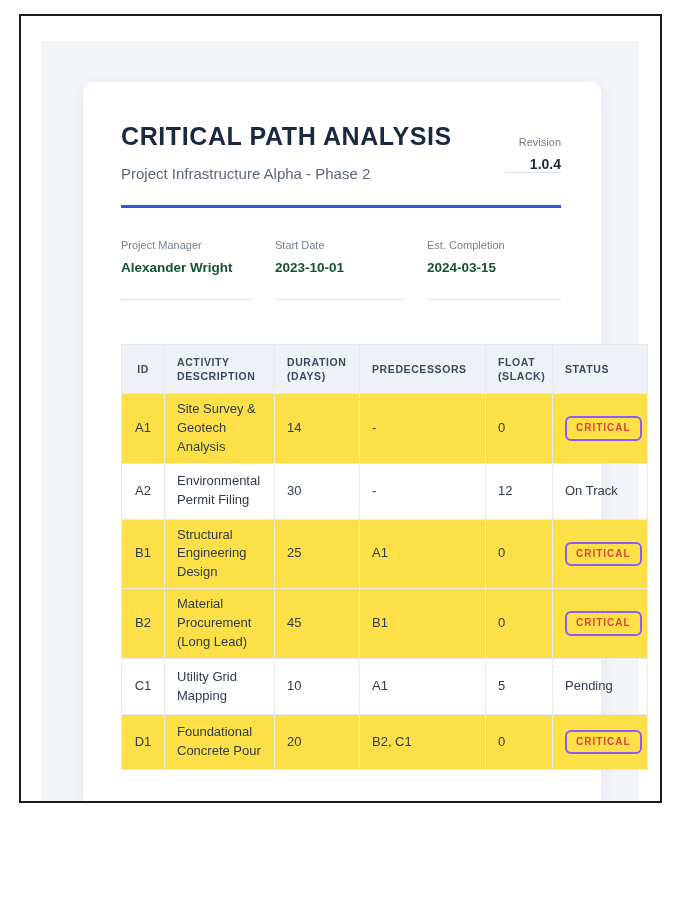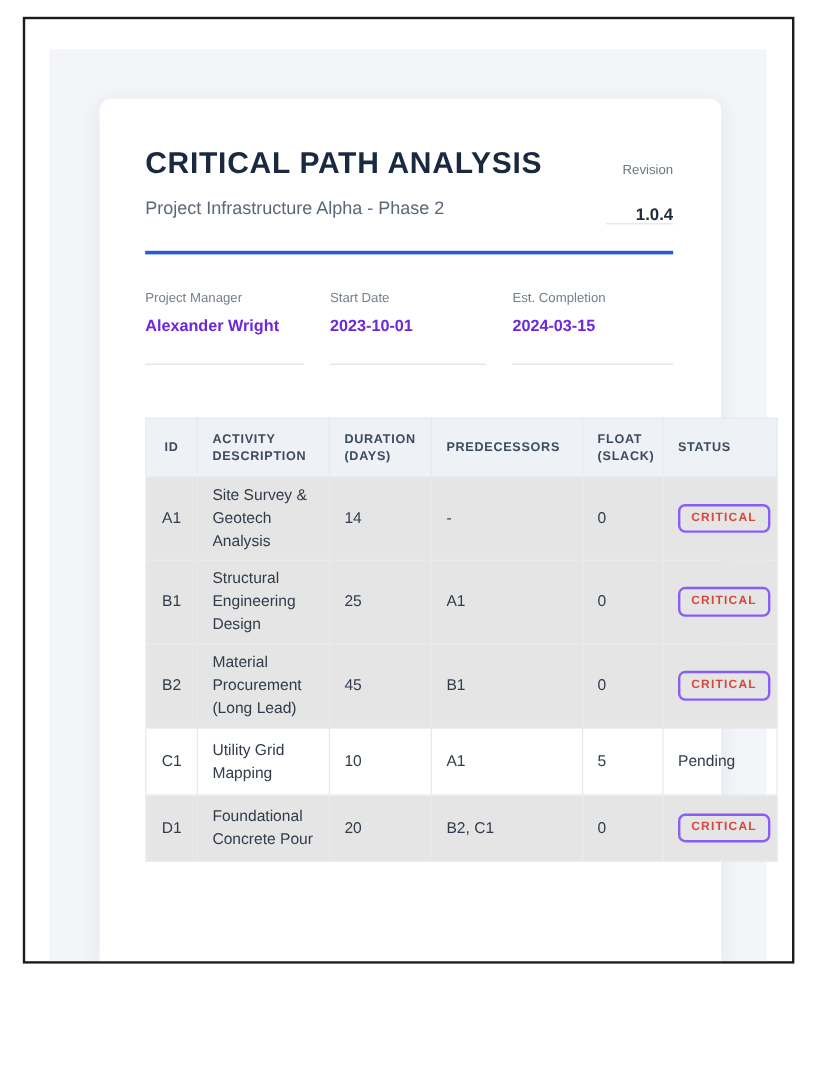--- a/index.html
+++ b/index.html
@@ -24,44 +24,44 @@
   }
   .card-inner{padding:40px 0 0 38px;}
   .hdr-row{display:flex;justify-content:space-between;align-items:flex-start;width:440px;}
   .doc-title{
     margin:0;font-size:25px;font-weight:bold;color:#1b2940;
     letter-spacing:0.6px;line-height:1.15;
   }
   .doc-subtitle{margin-top:13px;font-size:15px;color:#5c6879;line-height:1.3;}
   .revision{margin-top:14px;width:56px;text-align:right;border-bottom:1px solid #dfe3ea;}
   .revision-label{font-size:11px;color:#6e7987;line-height:1.2;}
-  .revision-value{margin-top:21px;font-size:14px;font-weight:bold;color:#1f2a39;}
+  .revision-value{margin-top:7px;font-size:14px;font-weight:bold;color:#1f2a39;}
   .divider{width:440px;height:3px;background:#2b5bd4;margin-top:22px;}
   .fields{display:flex;justify-content:space-between;width:440px;margin-top:31px;}
   .field{border-bottom:1px solid #dde2e9;padding-bottom:24px;}
   .field-1{width:132px;}
   .field-2{width:130px;}
   .field-3{width:134px;}
   .field-label{font-size:11px;color:#75808e;line-height:1.25;}
-  .field-value{margin-top:7px;font-size:13.5px;font-weight:bold;color:#6d28d9;}
+  .field-value{margin-top:7px;font-size:13.5px;font-weight:bold;color:#14532d;}
   table.cpm{
     border-collapse:collapse;table-layout:fixed;width:526px;margin-top:44px;
     background:transparent;
   }
   .cpm th{
     background:#eef1f6;color:#3d4b5e;font-size:10.5px;font-weight:bold;
     letter-spacing:0.6px;text-align:left;padding:6px 12px;
     border:1px solid #e6e9ee;line-height:1.35;vertical-align:middle;
   }
   .cpm td{
     font-size:13px;color:#313c4b;padding:6px 12px;border:1px solid #e6e9ee;
     line-height:1.45;vertical-align:middle;background:transparent;
   }
   .cpm .col-id{text-align:center;}
-  .cpm tr.crit td{background:#e5e5e5;}
+  .cpm tr.crit td{background:#fde047;}
   .status-pill{display:inline-block;}
   .cpm tr.crit .status-pill{
     border:2px solid #8b5cf6;color:#d8463c;border-radius:6px;
     padding:3px 9px;font-size:10px;font-weight:bold;letter-spacing:1px;
     background:transparent;
   }
 </style>
 </head>
 <body>
 
@@ -119,20 +119,28 @@
         </thead>
         <tbody>
           <tr style="height:69px" class="crit">
             <td class="col-id">A1</td>
             <td>Site Survey &amp; Geotech Analysis</td>
             <td>14</td>
             <td>-</td>
             <td>0</td>
             <td><span class="status-pill">CRITICAL</span></td>
           </tr>
+          <tr style="height:56px">
+            <td class="col-id">A2</td>
+            <td>Environmental Permit Filing</td>
+            <td>30</td>
+            <td>-</td>
+            <td>12</td>
+            <td><span class="status-pill">On Track</span></td>
+          </tr>
           <tr style="height:69px" class="crit">
             <td class="col-id">B1</td>
             <td>Structural Engineering Design</td>
             <td>25</td>
             <td>A1</td>
             <td>0</td>
             <td><span class="status-pill">CRITICAL</span></td>
           </tr>
           <tr style="height:70px" class="crit">
             <td class="col-id">B2</td>

